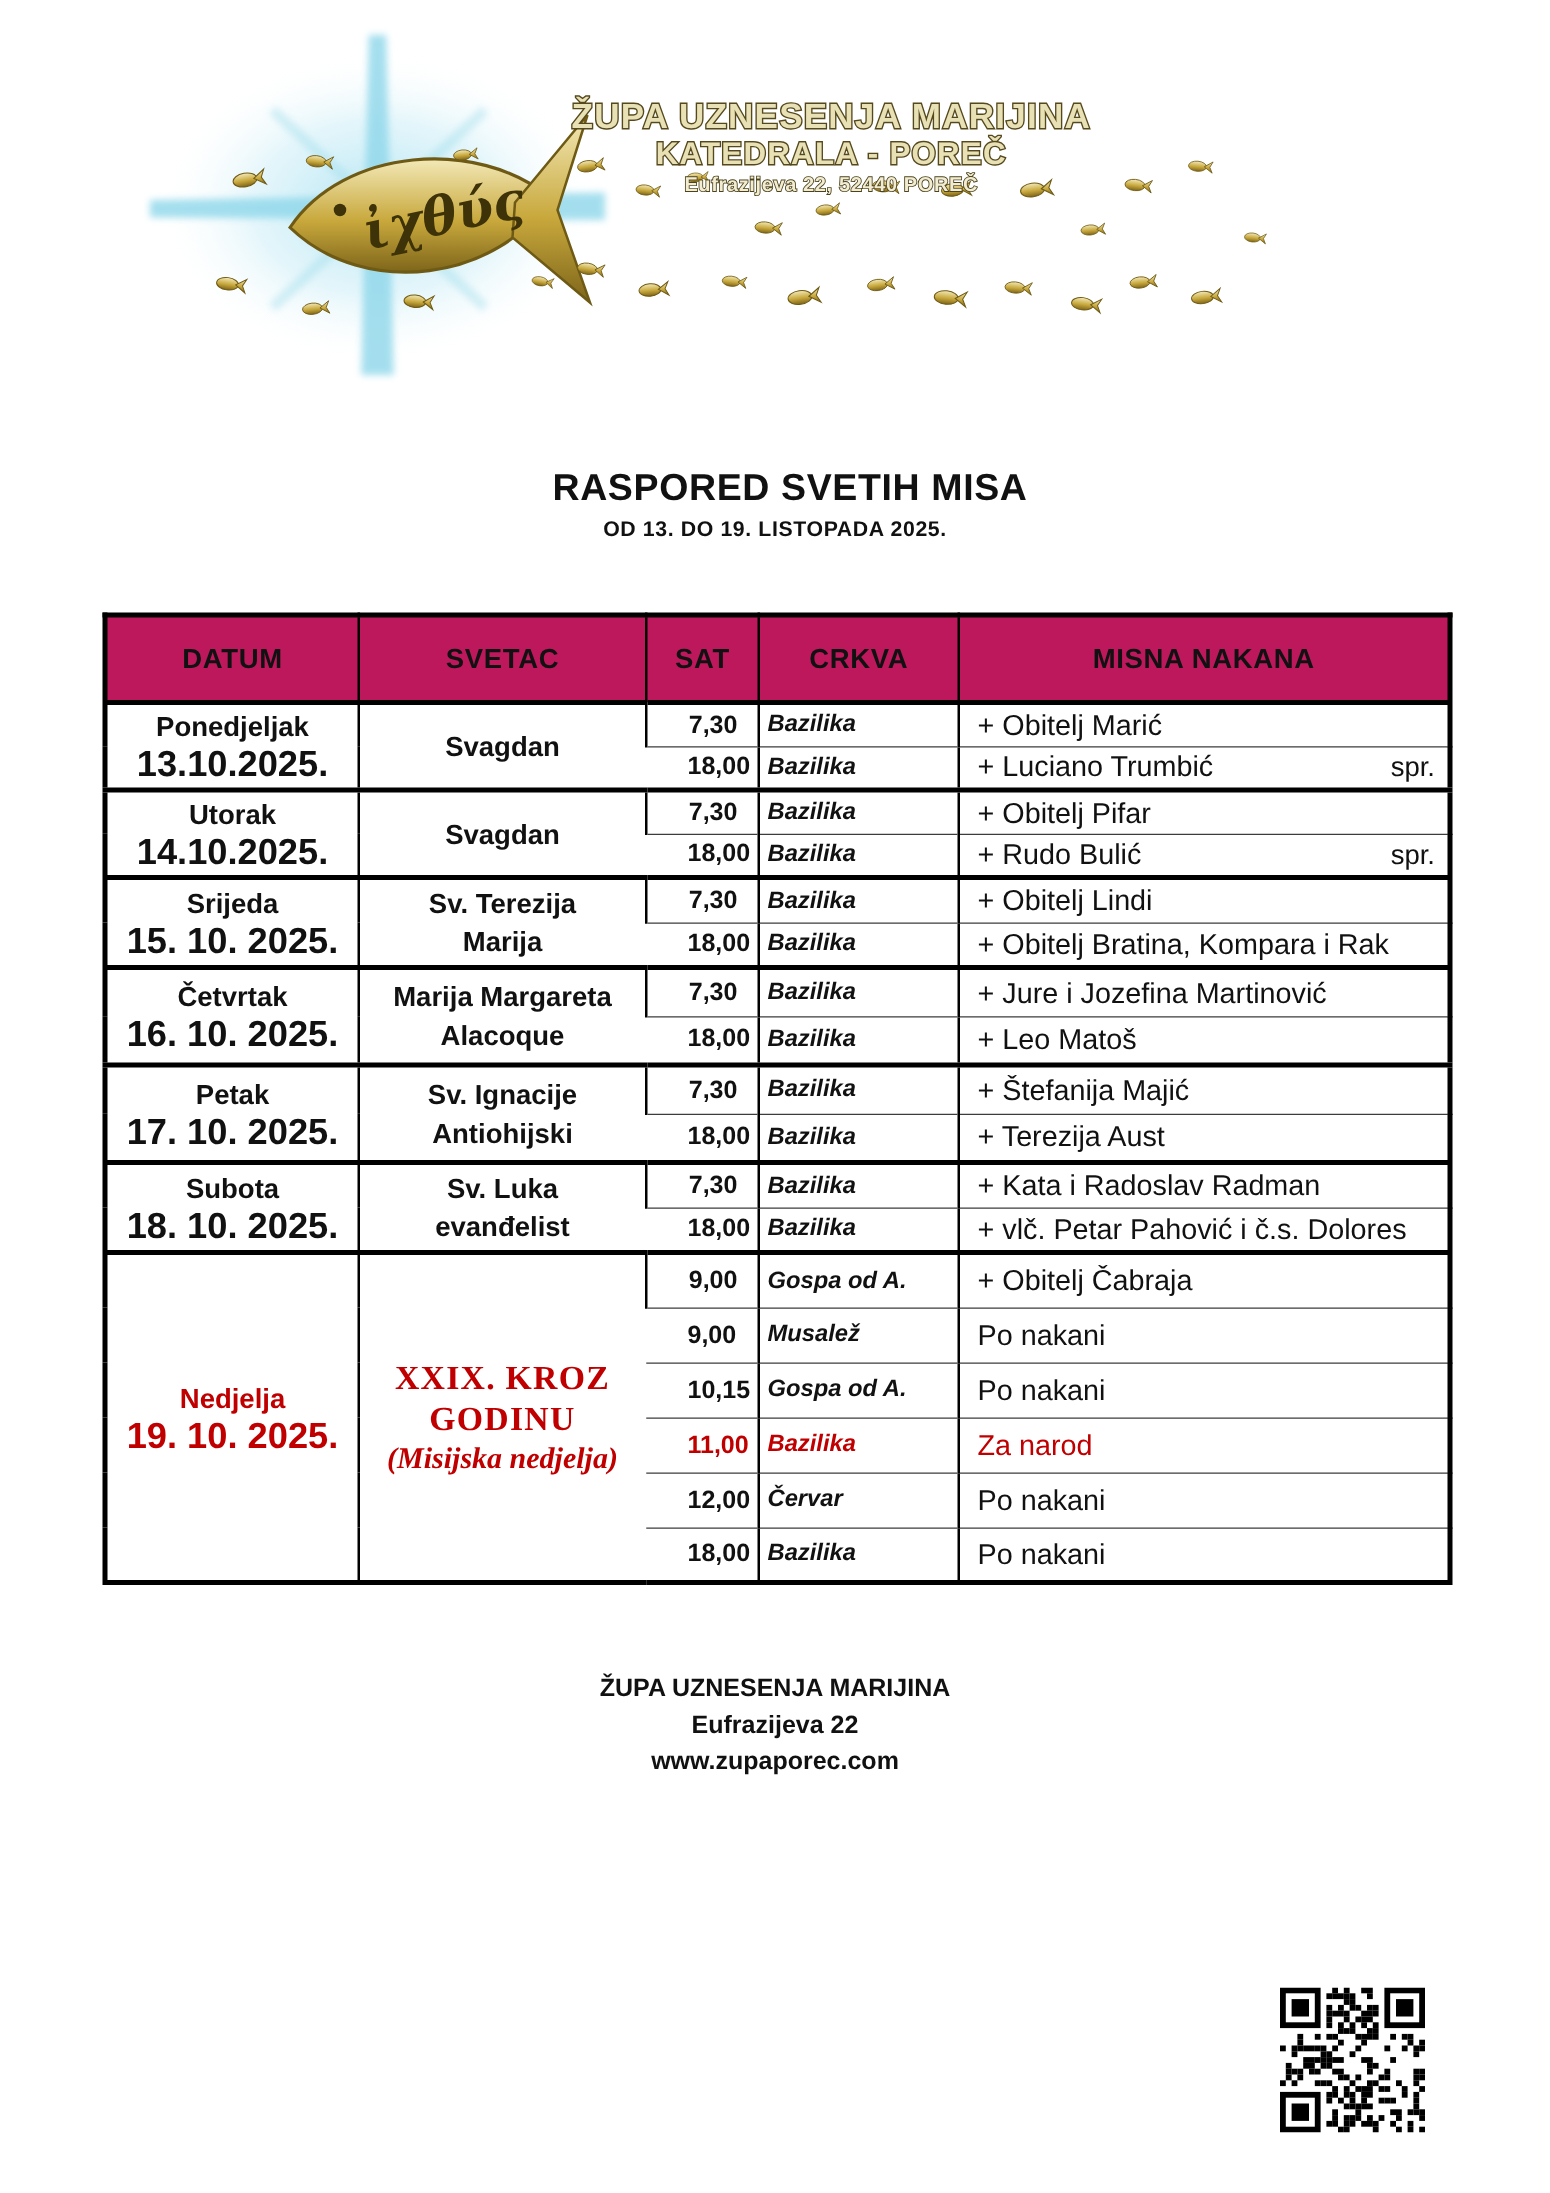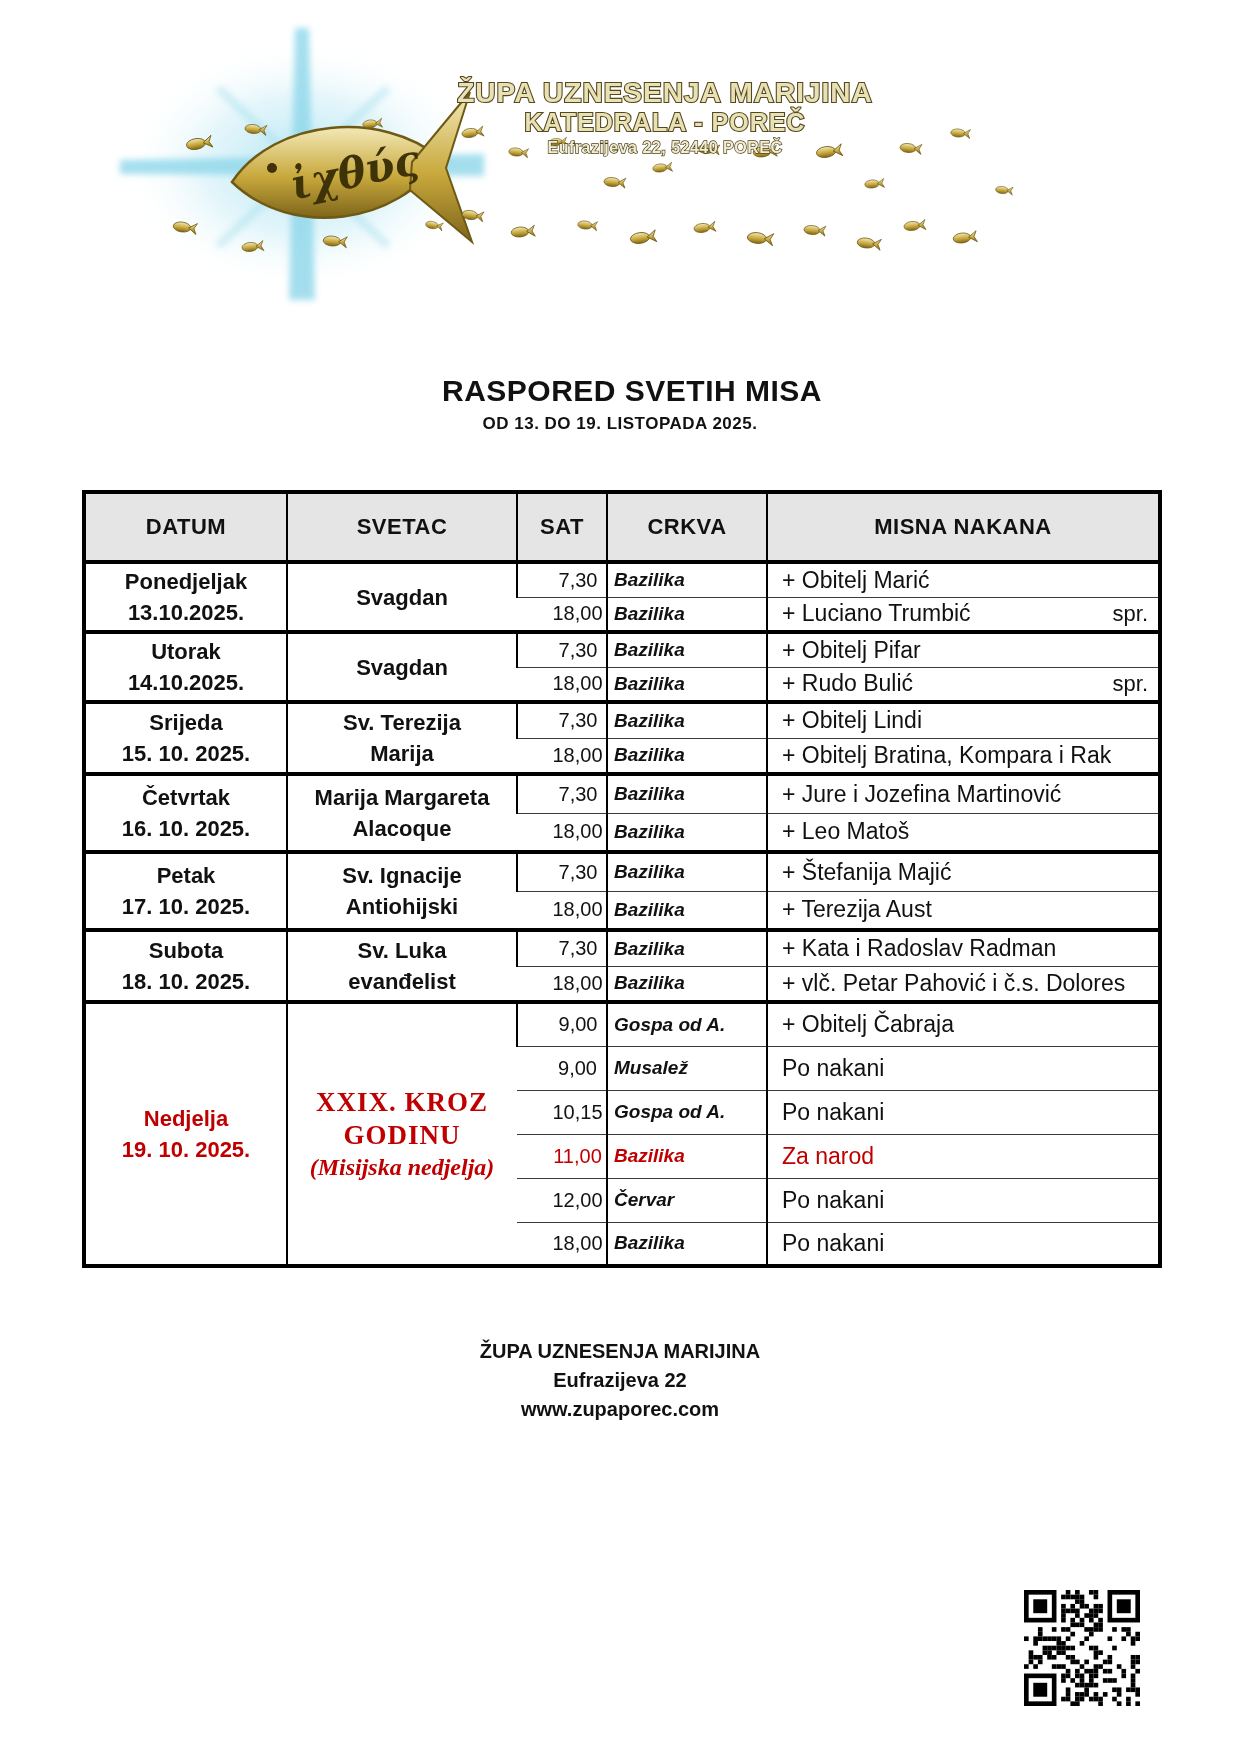--- a/index.html
+++ b/index.html
@@ -20,41 +20,41 @@
   }
   
   table.mass-table {
     position:absolute; left:82px; top:490px; width:1076px;
     border-collapse:collapse; table-layout:fixed;
     border:4px solid #000;
   }
   .mass-table th {
     height:64px; font-size:22px; font-weight:bold; text-align:center;
     border-bottom:4px solid #000; border-left:2px solid #000;
-    letter-spacing:0.5px; background:#e5e5e5;
+    letter-spacing:0.5px; background:#be185d;
   }
   .mass-table th:first-child { border-left:none; }
   .mass-table td {
     border-left:2px solid #000; border-bottom:1px solid #3c3c3c;
     vertical-align:middle; background:#fff;
   }
   .mass-table td:first-child { border-left:none; }
   .mass-table tr.day-end td { border-bottom:4px solid #000; }
   .date-cell, .saint-cell { border-bottom:4px solid #000 !important; text-align:center; }
   .day-name  { font-size:22px; font-weight:bold; line-height:31px; }
-  .day-date  { font-size:22px; font-weight:bold; line-height:31px; }
+  .day-date  { font-size:29px; font-weight:bold; line-height:31px; }
   .saint-line { font-size:22px; font-weight:bold; line-height:31px; }
   .saint-cell.serif .saint-line {
     font-family:"Liberation Serif", serif; font-size:27px; line-height:33px; letter-spacing:1px;
   }
   .saint-sub {
     font-family:"Liberation Serif", serif; font-weight:bold; font-style:italic;
     font-size:24px; line-height:30px;
   }
-  .time-cell { text-align:center; font-size:20px; font-weight:normal;padding-left:33px; }
+  .time-cell { font-size:20px; font-weight:bold;padding-left:33px; }
   .church-cell {
     font-size:19px; font-weight:bold; font-style:italic; padding-left:6px;
   }
   .intention-cell { font-size:23px; padding-left:14px; padding-right:8px; }
   .intention-wrap { display:flex; justify-content:space-between; align-items:baseline; }
   .intention-note { font-size:22px; padding-right:2px; }
   .red, .red .day-name, .red .day-date, .red .saint-line, .red .saint-sub { color:#c00000; }
   td.red { color:#c00000; }
   
   .footer {

